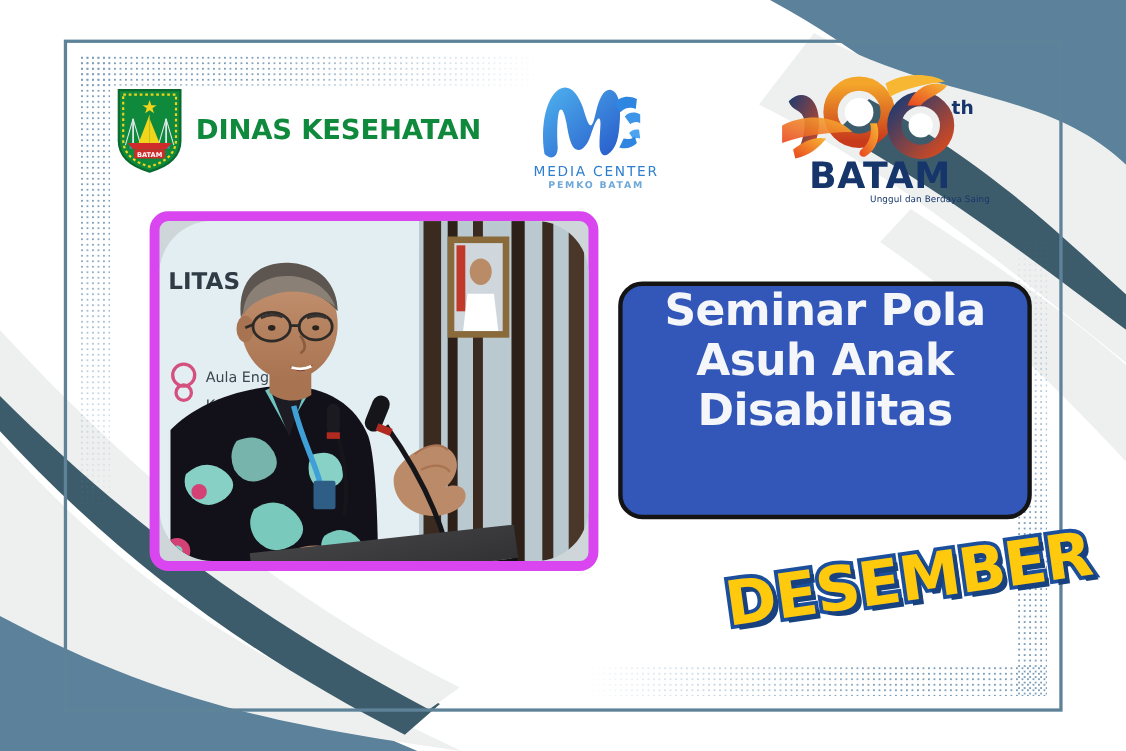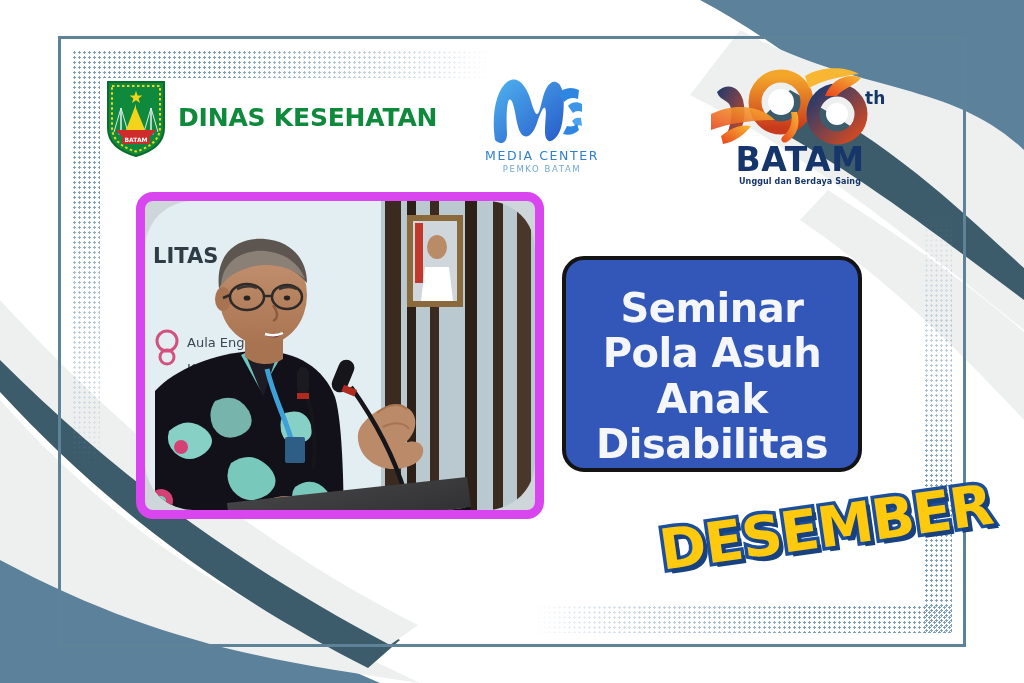--- a/index.html
+++ b/index.html
@@ -49,46 +49,46 @@
   .dinkes-text div{
     font-family:"DejaVu Sans", sans-serif;
     font-weight:bold;font-size:25px;letter-spacing:-0.2px;
     color:#0f8a3c;white-space:nowrap;
   }
 
   .mediacenter{position:absolute;left:478px;top:6px;width:128px;text-align:center;}
   .mc-mark{width:118px;height:82px;margin:0 auto;display:block;}
   .mc-l1{font-family:"DejaVu Sans",sans-serif;font-weight:normal;font-size:12.5px;
     letter-spacing:1.6px;color:#2f7fd0;margin-top:-2px;}
-  .mc-l2{font-family:"DejaVu Sans",sans-serif;font-weight:normal;font-size:8.5px;
+  .mc-l2{font-family:"DejaVu Sans",sans-serif;font-weight:bold;font-size:8.5px;
     letter-spacing:1.6px;color:#6fa8d8;margin-top:1px;}
 
   .anniv{position:absolute;left:700px;top:0;width:200px;text-align:center;}
   .anniv-mark{width:190px;height:108px;display:block;margin:0 auto;}
   .anniv-name{
     font-family:"DejaVu Sans",sans-serif;font-weight:bold;font-size:33px;
     color:#15356b;letter-spacing:0.5px;margin-top:-30px;position:relative;z-index:3;
   }
-  .anniv-tag{font-family:"DejaVu Sans",sans-serif;font-weight:bold;font-size:8px;
-    color:#15356b;letter-spacing:0.1px;margin-top:-2px;}
+  .anniv-tag{font-family:"DejaVu Sans",sans-serif;font-weight:normal;font-size:8px;
+    color:#15356b;letter-spacing:0.1px;margin-top:-2px;text-align:right;}
 
   
   .photo-frame{
     position:absolute;left:136px;top:192px;width:408px;height:327px;
     border:9px solid #d946ef;border-radius:17px;background:#cfd6da;
     box-sizing:border-box;overflow:hidden;
   }
   .photo-inner{position:absolute;inset:0;overflow:hidden;border-radius:48px;}
   .photo-inner svg{display:block;}
 
   
   .title-card{
-    position:absolute;left:562px;top:256px;width:300px;height:216px;
+    position:absolute;left:562px;top:256px;width:376px;height:216px;
     background:#3257b8;border:4px solid #141414;border-radius:22px;
-    box-sizing:border-box;display:flex;align-items:flex-end;justify-content:center;
+    box-sizing:border-box;display:flex;align-items:flex-start;justify-content:center;
   }
   .title-text{
     font-family:"DejaVu Sans",sans-serif;font-weight:bold;
     font-size:40px;line-height:1.14;color:#f4f6f9;text-align:center;
     letter-spacing:-0.5px;padding:0 14px;
   }
 
   
   .desember{
     position:absolute;left:660px;top:518px;

